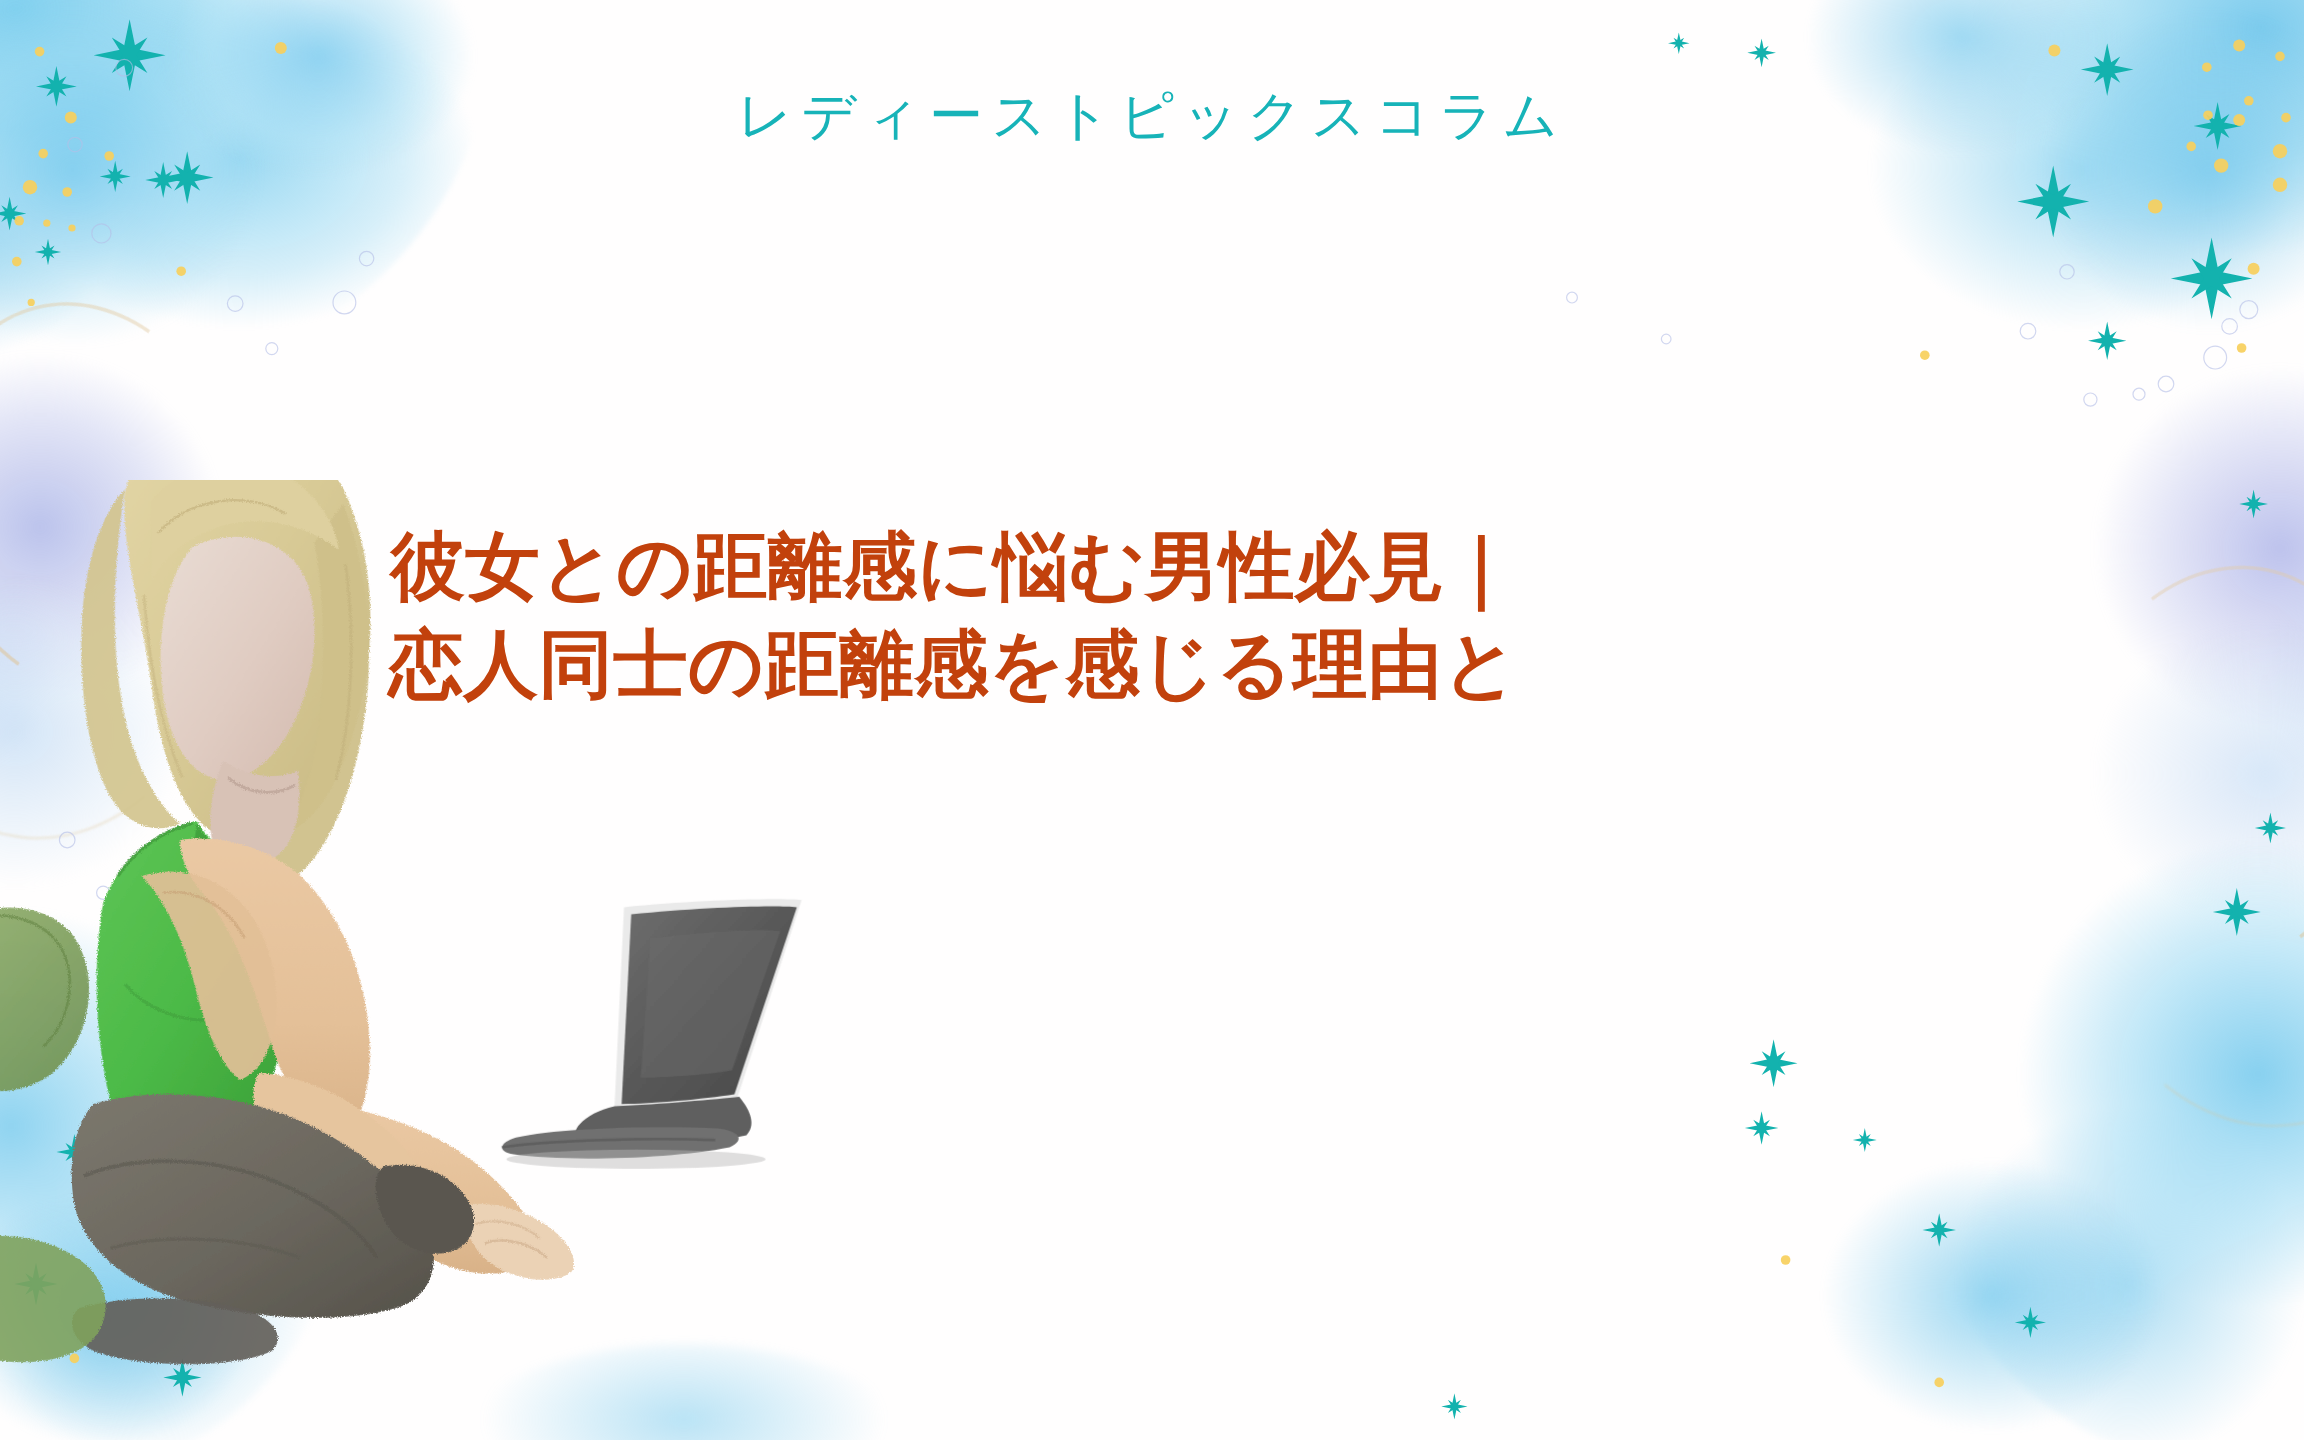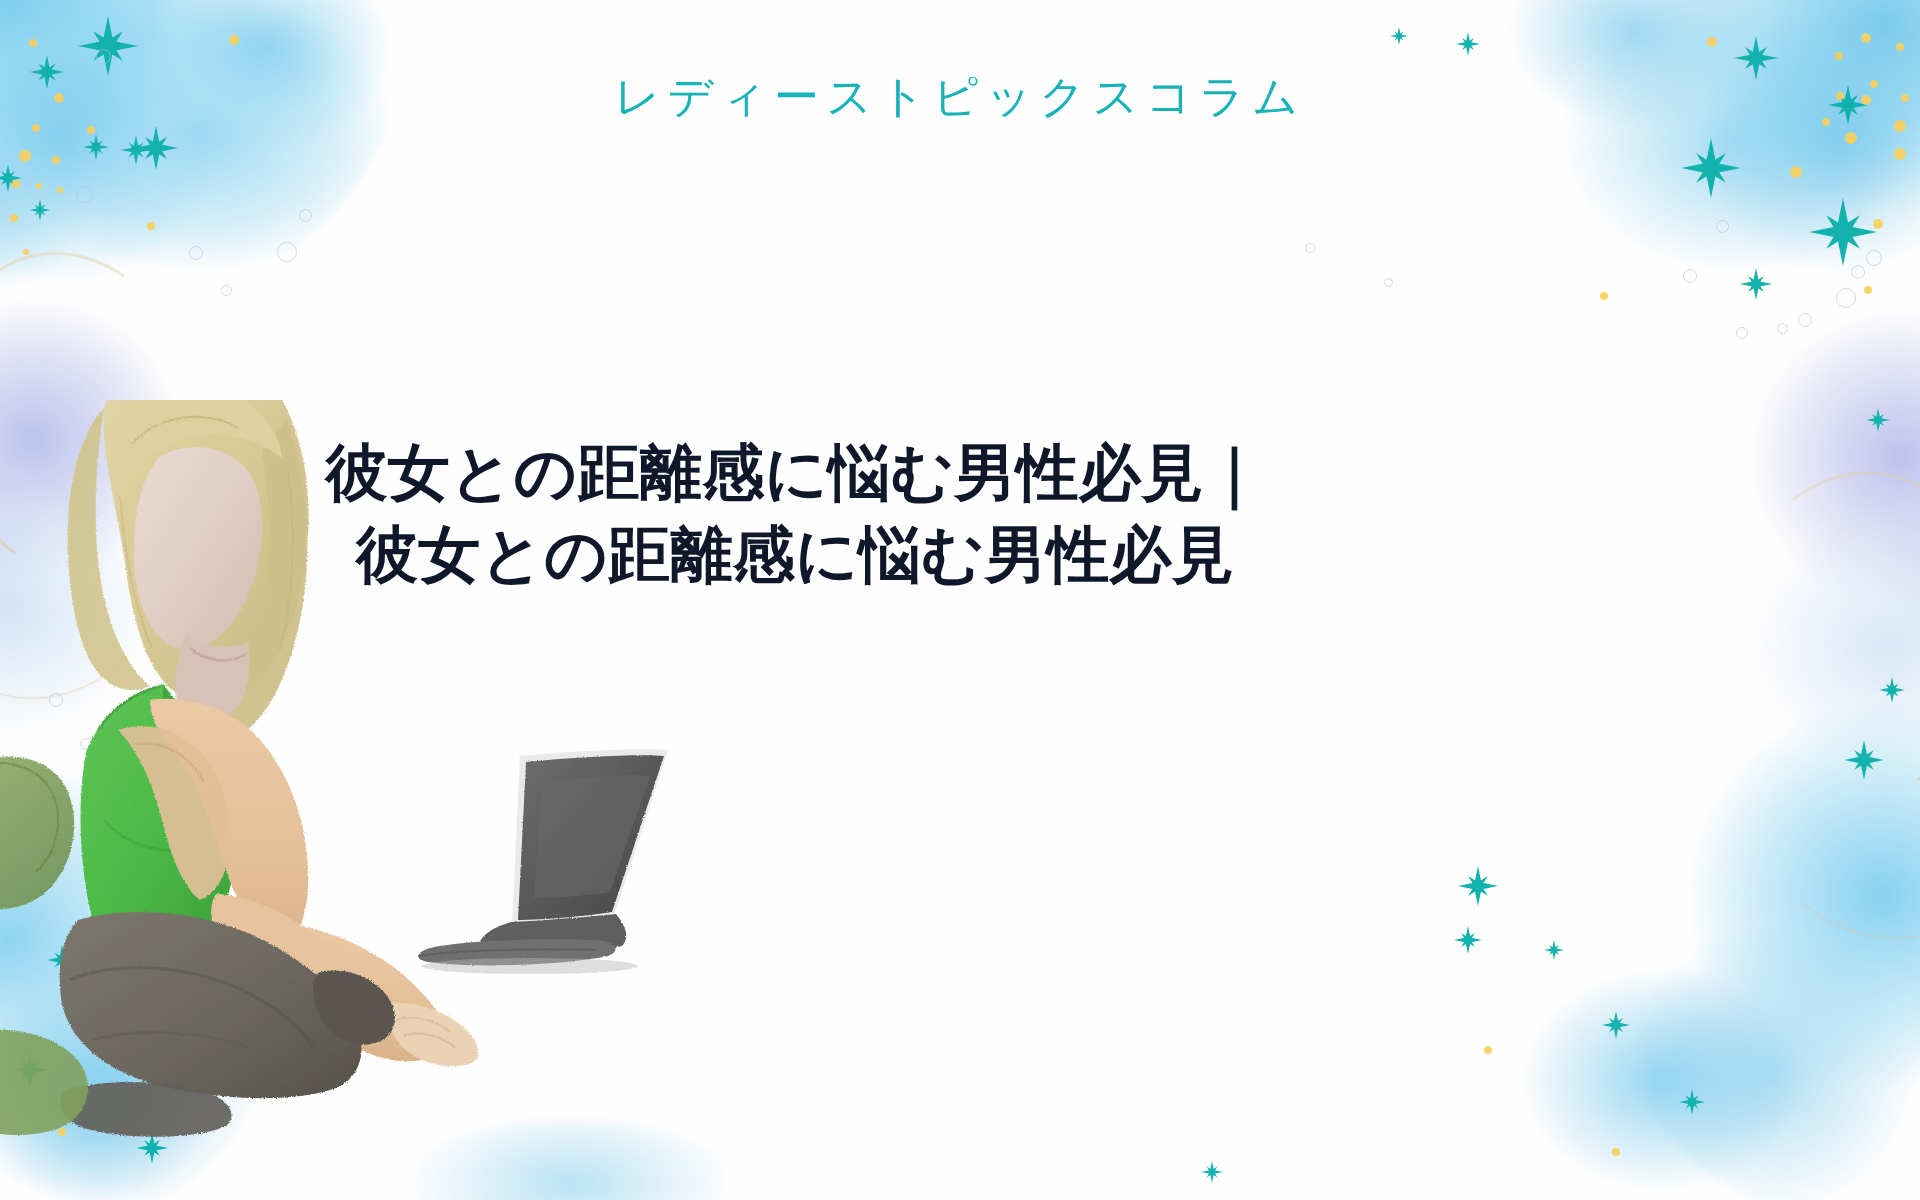--- a/index.html
+++ b/index.html
@@ -163,21 +163,21 @@
 
   
   .title-wrap{
     position:absolute;
     left:290px; top:432px;
     width:1010px;
     text-align:center;
     z-index:30;
   }
   .title-line{
-    color:#0f172a;
+    color:#c2410c;
     font-size:62px;
     font-weight:700;
     line-height:1.33;
     letter-spacing:.005em;
     white-space:nowrap;
   }
 
   
   .illus{
     position:absolute;
@@ -590,16 +590,16 @@
                  C 558 566, 470 568, 428 562 C 414 560, 416 552, 430 548 Z" fill="#6F6F6F"></path>
         <path d="M418 556 C 460 550, 540 548, 596 550" fill="none" stroke="#555" stroke-width="2" opacity=".6"></path>
 
         <ellipse cx="530" cy="566" rx="108" ry="8" fill="#B9B9B9" opacity=".45"></ellipse>
       </g>
     </svg>
   </div>
 
   <div class="title-wrap">
     <div class="title-line">彼女との距離感に悩む男性必見｜</div>
-    <div class="title-line">彼女との距離感に悩む男性必見</div>
+    <div class="title-line">恋人同士の距離感を感じる理由と</div>
   </div>
 
 </div>
 
 </body></html>

